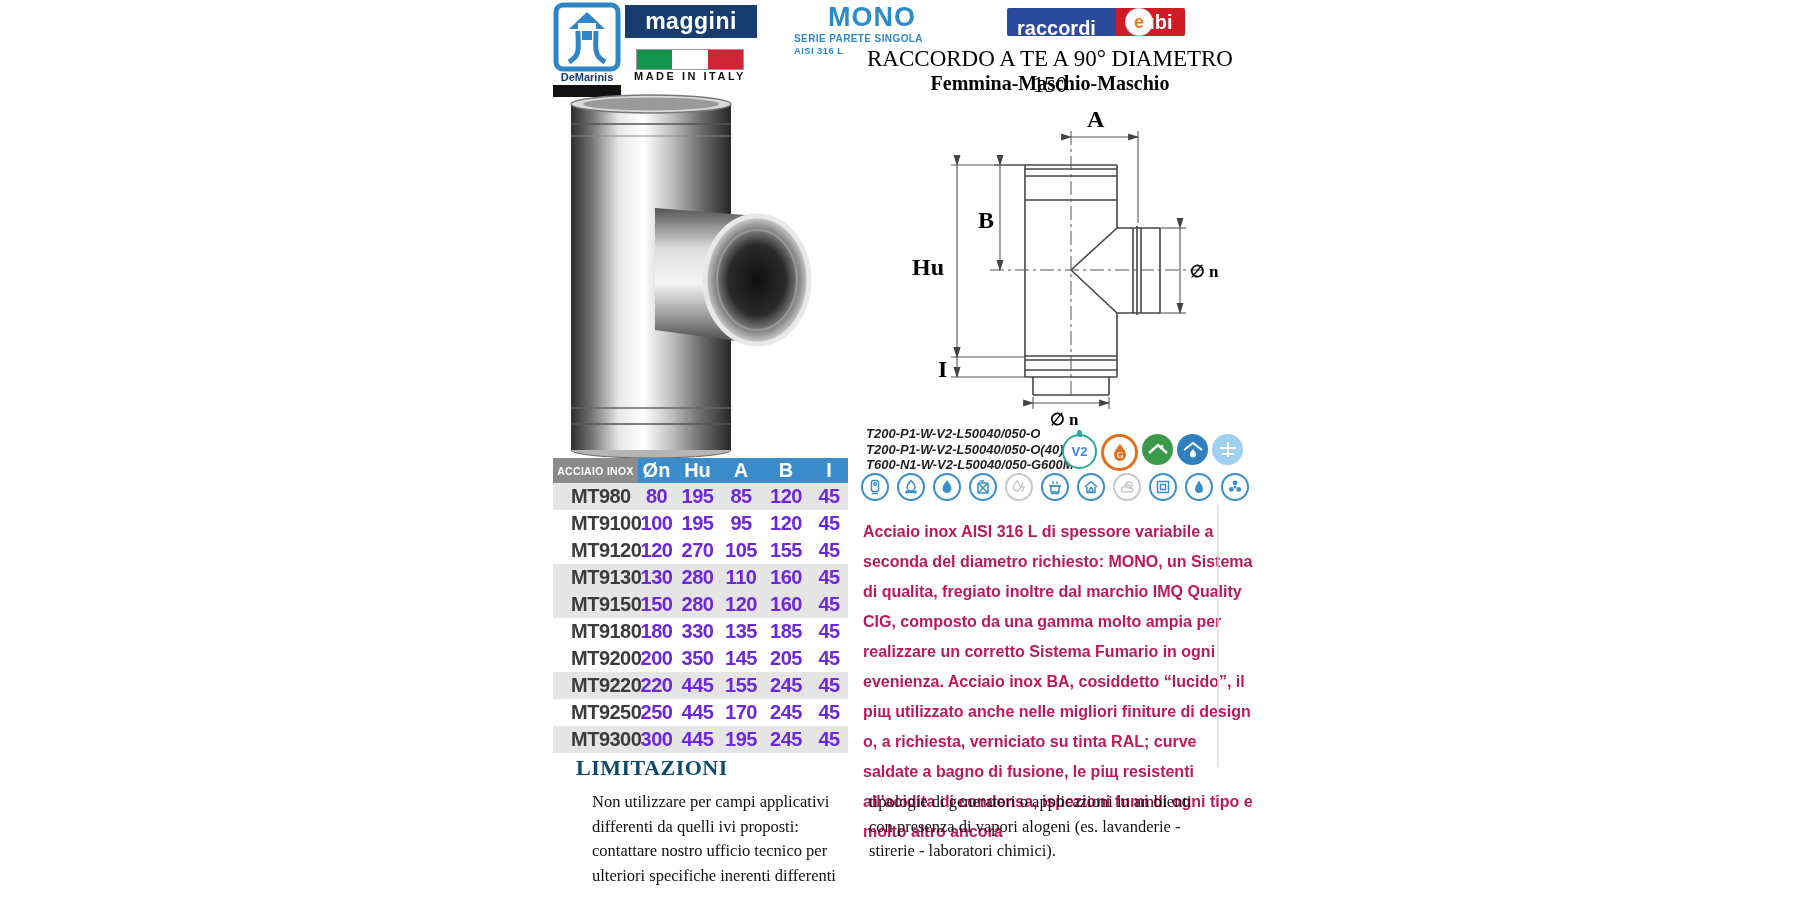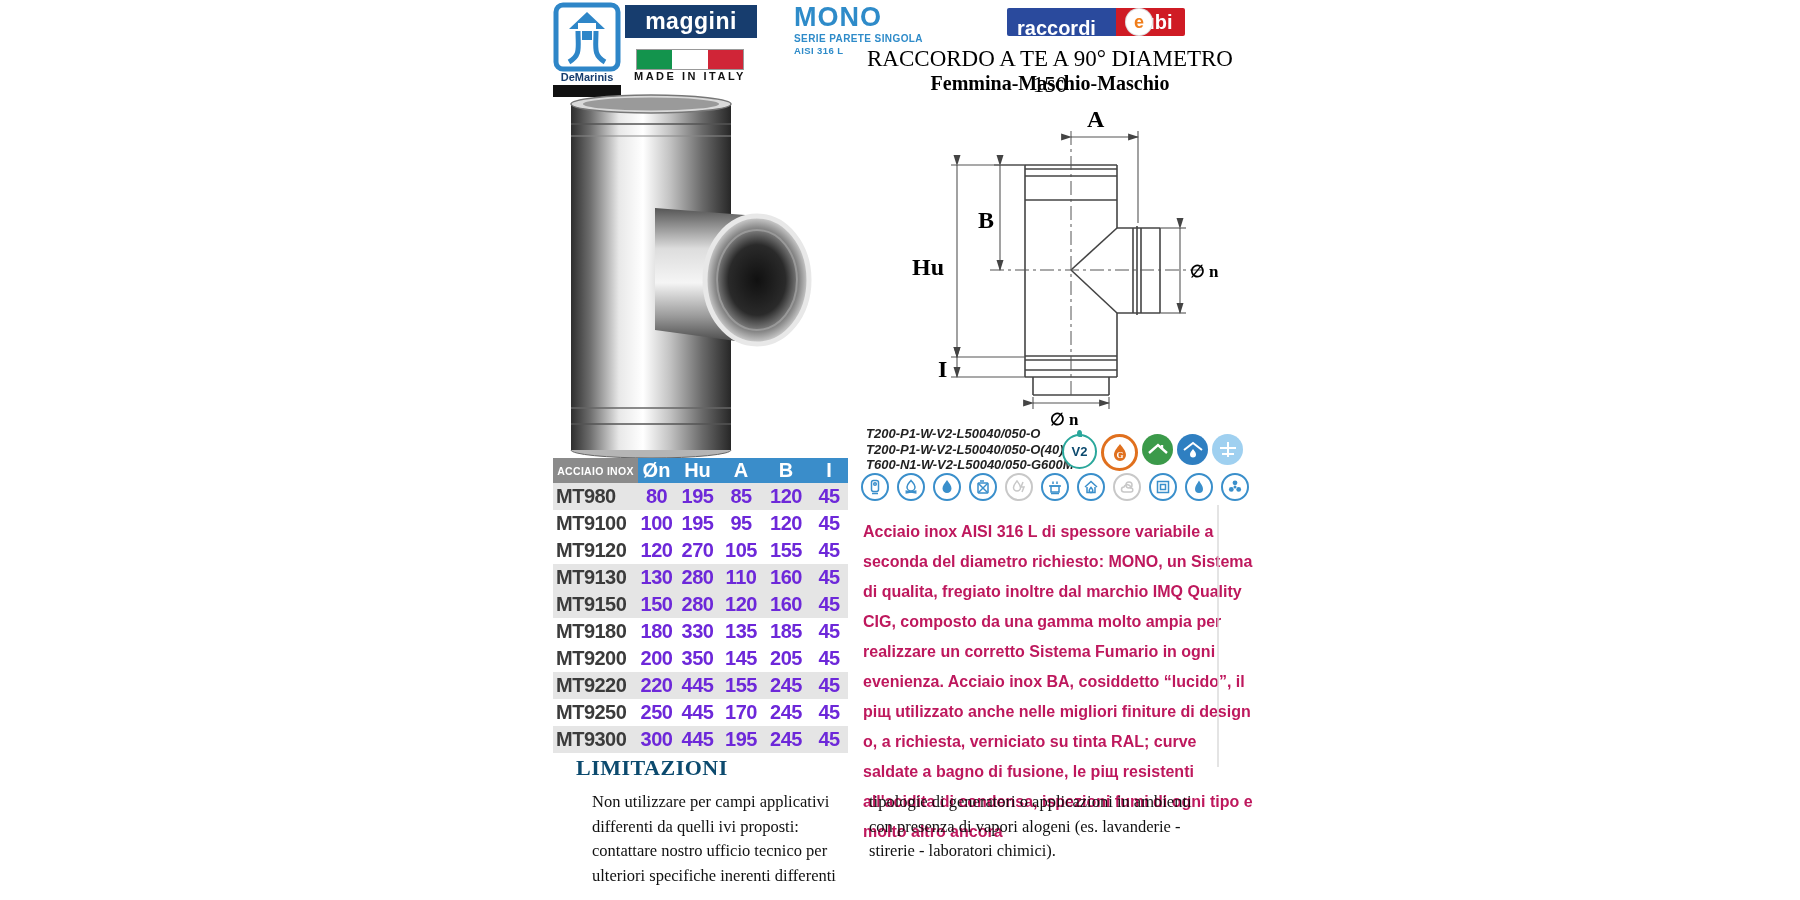--- a/index.html
+++ b/index.html
@@ -8,40 +8,40 @@
   .abs{position:absolute;}
 
   
   .demarinis-name{left:551px;top:71px;width:72px;text-align:center;font-size:11px;font-weight:bold;color:#173d6e;}
   .demarinis-bar{left:553px;top:85px;width:68px;height:12px;background:#111;}
   .maggini-box{left:625px;top:5px;width:132px;height:33px;background:#173d6e;display:flex;align-items:center;justify-content:center;}
   .maggini-box span{color:#fff;font-weight:bold;font-size:23px;letter-spacing:.5px;}
   .flag{left:636px;top:49px;width:106px;height:19px;display:flex;border:1px solid #999;}
   .flag div{flex:1;}
   .made-italy{left:634px;top:70px;width:114px;font-size:11px;font-weight:bold;letter-spacing:2.5px;color:#111;}
-  .mono-title{left:794px;top:2px;font-size:27px;font-weight:bold;color:#2e8bc9;letter-spacing:1px;}
+  .mono-title{left:828px;top:2px;font-size:27px;font-weight:bold;color:#2e8bc9;letter-spacing:1px;}
   .mono-sub{left:794px;top:33px;font-size:10px;font-weight:bold;color:#2e8bc9;letter-spacing:.4px;}
   .mono-aisi{left:794px;top:45px;font-size:9.5px;font-weight:bold;color:#2e8bc9;letter-spacing:.4px;}
   .rt-logo{left:1007px;top:8px;height:28px;display:flex;align-items:stretch;}
   .rt-blue{background:#2a4a9d;color:#fff;font-weight:bold;font-size:20px;display:flex;align-items:center;padding:12px 20px 0 10px;border-radius:2px 0 0 2px;}
   .rt-red{background:#cf1b24;color:#fff;font-weight:bold;font-size:20px;display:flex;align-items:center;padding:0 12px 0 20px;border-radius:0 2px 2px 0;}
   .rt-e{position:absolute;left:119px;top:1px;width:26px;height:26px;background:#fff;border-radius:50%;
         display:flex;align-items:center;justify-content:center;color:#f07d1a;font-weight:bold;font-size:18px;box-shadow:0 0 0 1px #ddd;}
   .doc-title{left:860px;top:46px;width:380px;text-align:center;font-family:"Liberation Serif",serif;
              font-weight:normal;font-size:23px;color:#000;}
   .doc-subtitle{left:860px;top:72px;width:380px;text-align:center;font-family:"Liberation Serif",serif;
              font-weight:bold;font-size:20px;color:#000;}
 
   
   .codes{left:866px;top:426px;font-size:13px;font-style:italic;font-weight:600;color:#222;line-height:15.5px;white-space:nowrap;}
 
   
   .badges{left:1062px;top:434px;display:flex;gap:4px;}
   .badge{width:31px;height:31px;border-radius:50%;display:flex;align-items:center;justify-content:center;position:relative;}
-  .badge-v2{background:#fff;border:2.5px solid #2aa79b;color:#0c4a6e;font-weight:bold;font-size:13px;}
+  .badge-v2{background:#fff;border:2.5px solid #2aa79b;color:#3b82f6;font-weight:bold;font-size:13px;}
   .badge-v2::before{content:"";position:absolute;top:-6px;left:13px;width:5px;height:7px;background:#2aa79b;border-radius:50% 50% 0 50%;}
   .badge-flame{background:#fff;border:3px solid #e0701e;}
   .badge-green{background:#3b9a4a;}
   .badge-blue{background:#2f7fc1;}
   .badge-light{background:#9fd0f0;}
 
   
   .app-icons{left:861px;top:473px;display:flex;gap:8px;}
   .app-icon{width:28px;height:28px;border-radius:50%;border:2px solid #3a8fcb;color:#3a8fcb;
             display:flex;align-items:center;justify-content:center;background:#fff;box-sizing:border-box;}
@@ -52,21 +52,21 @@
   .spec-head{display:flex;height:25px;}
   .spec-head .corner{width:85px;background:#8b8b8b;color:#fff;font-size:10.5px;font-weight:bold;
                      display:flex;align-items:center;justify-content:center;letter-spacing:.3px;}
   .spec-head .cols{flex:1;background:#3a8dca;display:flex;}
   .spec-head .cols div{color:#fff;font-weight:bold;font-size:20px;display:flex;align-items:center;justify-content:center;}
   .cell.c0,.hc0{width:37px;} .cell.c1,.hc1{width:45px;} .cell.c2,.hc2{width:42px;}
   .cell.c3,.hc3{width:48px;} .cell.c4,.hc4{width:38px;}
   .spec-row{display:flex;height:27px;background:#fff;}
   .spec-row.shaded{background:#e5e5e5;}
   .spec-row .cell{display:flex;align-items:center;justify-content:center;font-weight:bold;font-size:20px;color:#6d28d9;letter-spacing:-.5px;}
-  .spec-row .cell.code{width:85px;justify-content:flex-start;padding-left:3px;box-sizing:border-box;color:#3b3b3b;}
+  .spec-row .cell.code{width:85px;justify-content:flex-start;padding-left:18px;box-sizing:border-box;color:#3b3b3b;}
 
   
   .description{left:863px;top:517px;width:392px;font-size:16px;font-weight:bold;line-height:30px;color:#be185d;}
 
   
   .limit-head{left:576px;top:755px;font-family:"Liberation Serif",serif;font-weight:bold;font-size:22px;color:#0c4a6e;letter-spacing:.5px;}
   .limit-col1{left:592px;top:790px;width:252px;font-family:"Liberation Serif",serif;font-size:16.5px;line-height:24.5px;color:#101010;}
   .limit-col2{left:858px;top:790px;width:335px;font-family:"Liberation Serif",serif;font-size:16.5px;line-height:24.5px;color:#101010;margin-left:11px;}
 
   .scan-line{left:1217px;top:505px;width:2px;height:262px;background:#d8d8d8;opacity:.7;}

